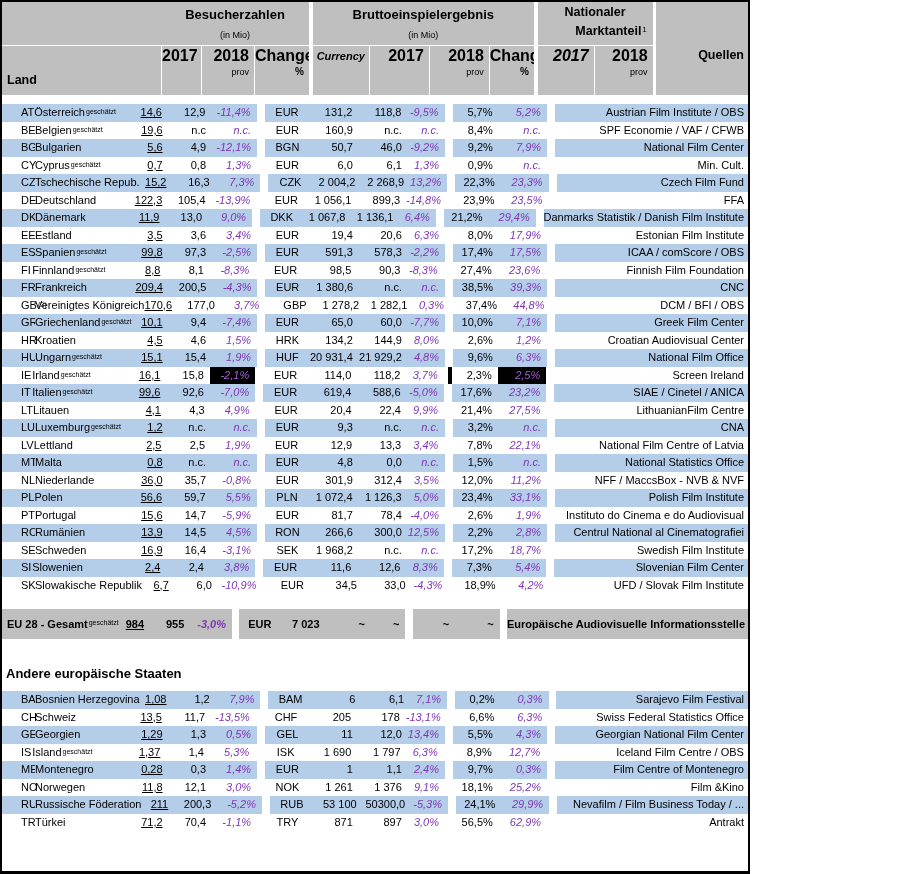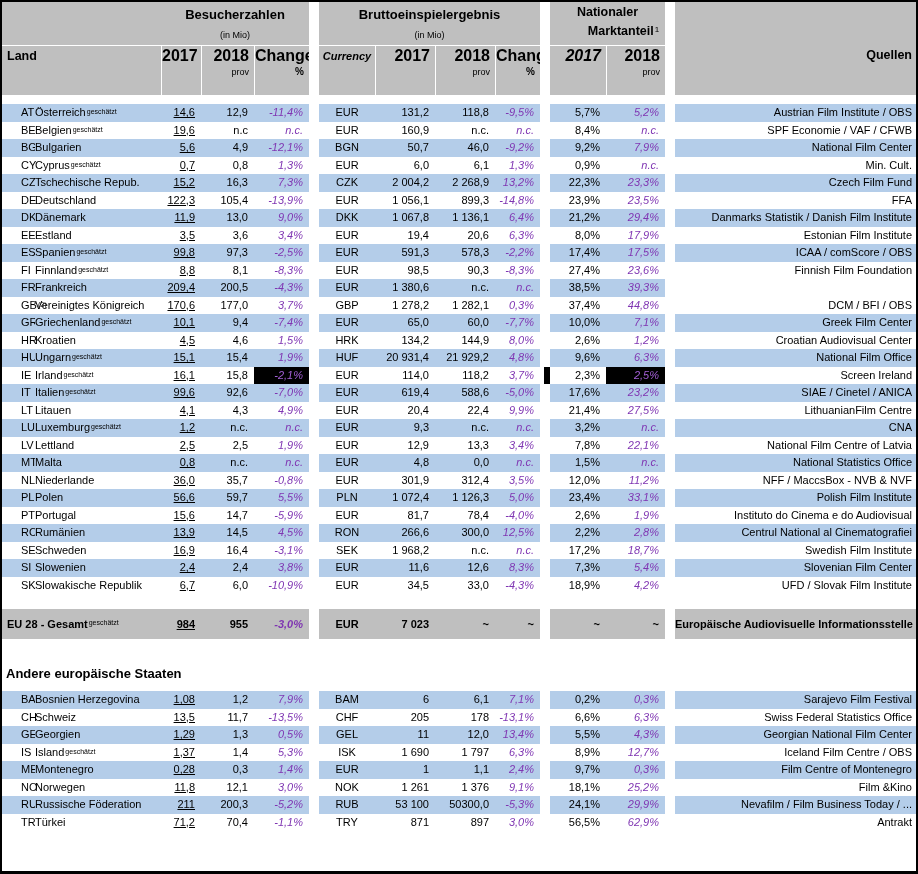--- a/index.html
+++ b/index.html
@@ -1,32 +1,32 @@
 <!DOCTYPE html>
 <html style="--stripe: #B4CDE9; --hdrbg: #BFBFBF; --totalbg: #BFBFBF; --chg: #7F35B2; --hlbg: #000000; --hltext: #A35FD6;"><head>
 <meta charset="utf-8">
 <style>
   html,body{margin:0;padding:0;background:#fff;}
   .page{
-    width:918px;height:874px;box-sizing:border-box;
+    width:750px;height:874px;box-sizing:border-box;
     border:2px solid #000;border-bottom-width:3px;
     background:#fff;overflow:hidden;
     font-family:"Liberation Sans", sans-serif;color:#000;
   }
   
   .header{display:flex;height:93px;}
   .hgroup{background:var(--hdrbg);box-sizing:border-box;display:flex;flex-direction:column;}
   .g1{width:307px;} .g2{width:221px;} .g3{width:115px;} .g4{width:241px;}
   .hgap{width:10px;background:#fff;}
   .htitle{height:26px;line-height:26px;font-weight:bold;font-size:13px;text-align:center;}
   .g1 .htitle,.g1 .hsub{padding-left:159px;}
   .hsub{height:17px;line-height:14px;font-size:9px;text-align:center;}
   .hlabels{flex:1;display:flex;}
   .bt{border-top:1px solid #fff;}
-  .hland{width:159px;box-sizing:border-box;padding-left:5px;font-weight:bold;font-size:12.5px;line-height:20px;}
+  .hland{width:159px;box-sizing:border-box;padding-left:5px;font-weight:bold;font-size:12.5px;line-height:20px;margin-top:24px;}
   .hl{box-sizing:border-box;display:flex;flex-direction:column;border-left:1px solid #fff;}
   .hl.nobl{border-left:none;}
   .hlv{display:block;text-align:right;padding-right:5px;font-weight:bold;font-size:16px;line-height:20px;}
   .hlv.ctr{text-align:center;padding-right:0;font-size:11px;}
   .hls{display:block;text-align:right;padding-right:5px;font-size:9px;line-height:12px;}
   .hls.pct{font-weight:bold;font-size:10px;}
   .w40{width:40px;} .w53{width:53px;} .w55{width:55px;} .w56{width:56px;font-style:italic;}
   .w59{width:59px;} .w60{width:60px;} .w45{width:45px;}
   .htitle3{height:20px;line-height:20px;font-weight:bold;font-size:12.5px;text-align:center;}
   .htitle3b{height:23px;line-height:18px;font-weight:bold;font-size:12.5px;text-align:center;padding-left:32px;}
@@ -306,20 +306,21 @@
         <div class="cell c-vc chg"><span>-4,3%</span></div>
         <div class="cell g-a gap"></div>
         <div class="cell c-cur"><span>EUR</span></div>
         <div class="cell c-b1 num"><span>1 380,6</span></div>
         <div class="cell c-b2 num"><span>n.c.</span></div>
         <div class="cell c-bc chg"><span>n.c.</span></div>
         <div class="cell g-b gap"></div>
         <div class="cell c-m1 num"><span>38,5%</span></div>
         <div class="cell c-m2 chg"><span>39,3%</span></div>
         <div class="cell g-c gap"></div>
+        <div class="cell c-src"><span>CNC</span></div>
       </div>
       <div class="row">
         <div class="cell c-code"><span>GB</span><span class="sup">(2)</span></div>
         <div class="cell c-name"><span>Vereinigtes Königreich</span></div>
         <div class="cell c-v1 num"><span>170,6</span></div>
         <div class="cell c-v2 num"><span>177,0</span></div>
         <div class="cell c-vc chg"><span>3,7%</span></div>
         <div class="cell g-a gap"></div>
         <div class="cell c-cur"><span>GBP</span></div>
         <div class="cell c-b1 num"><span>1 278,2</span></div>

